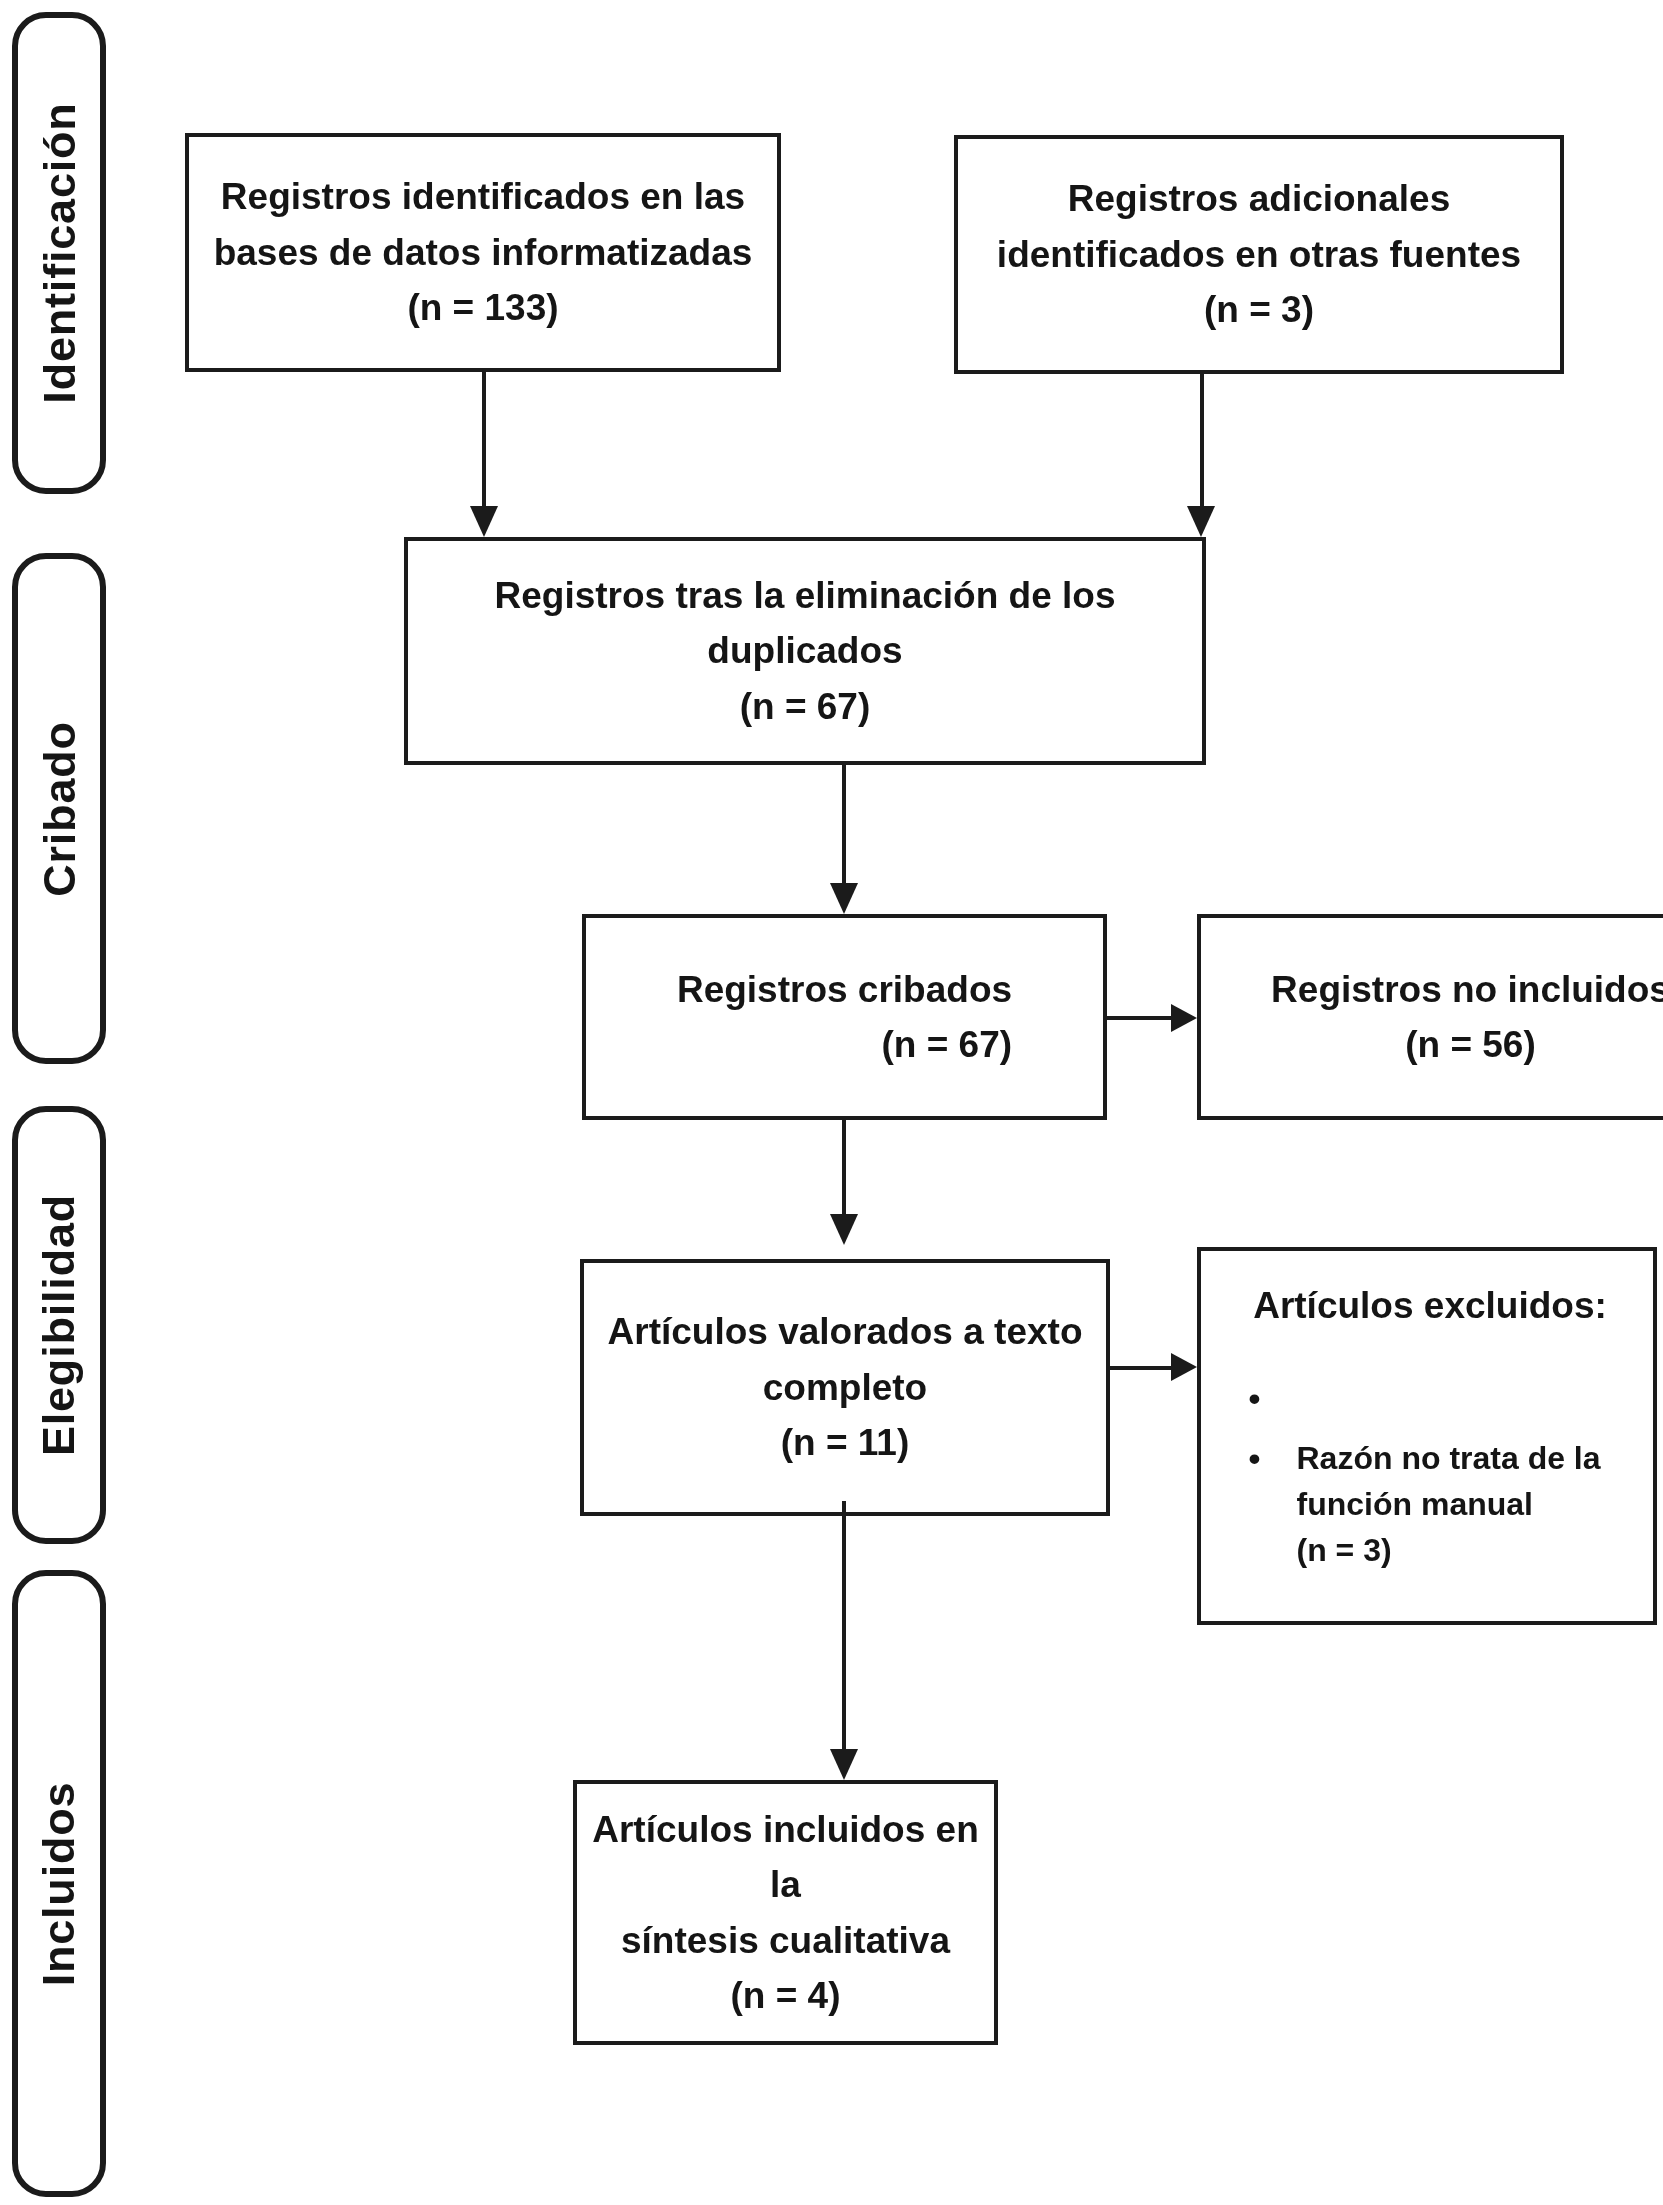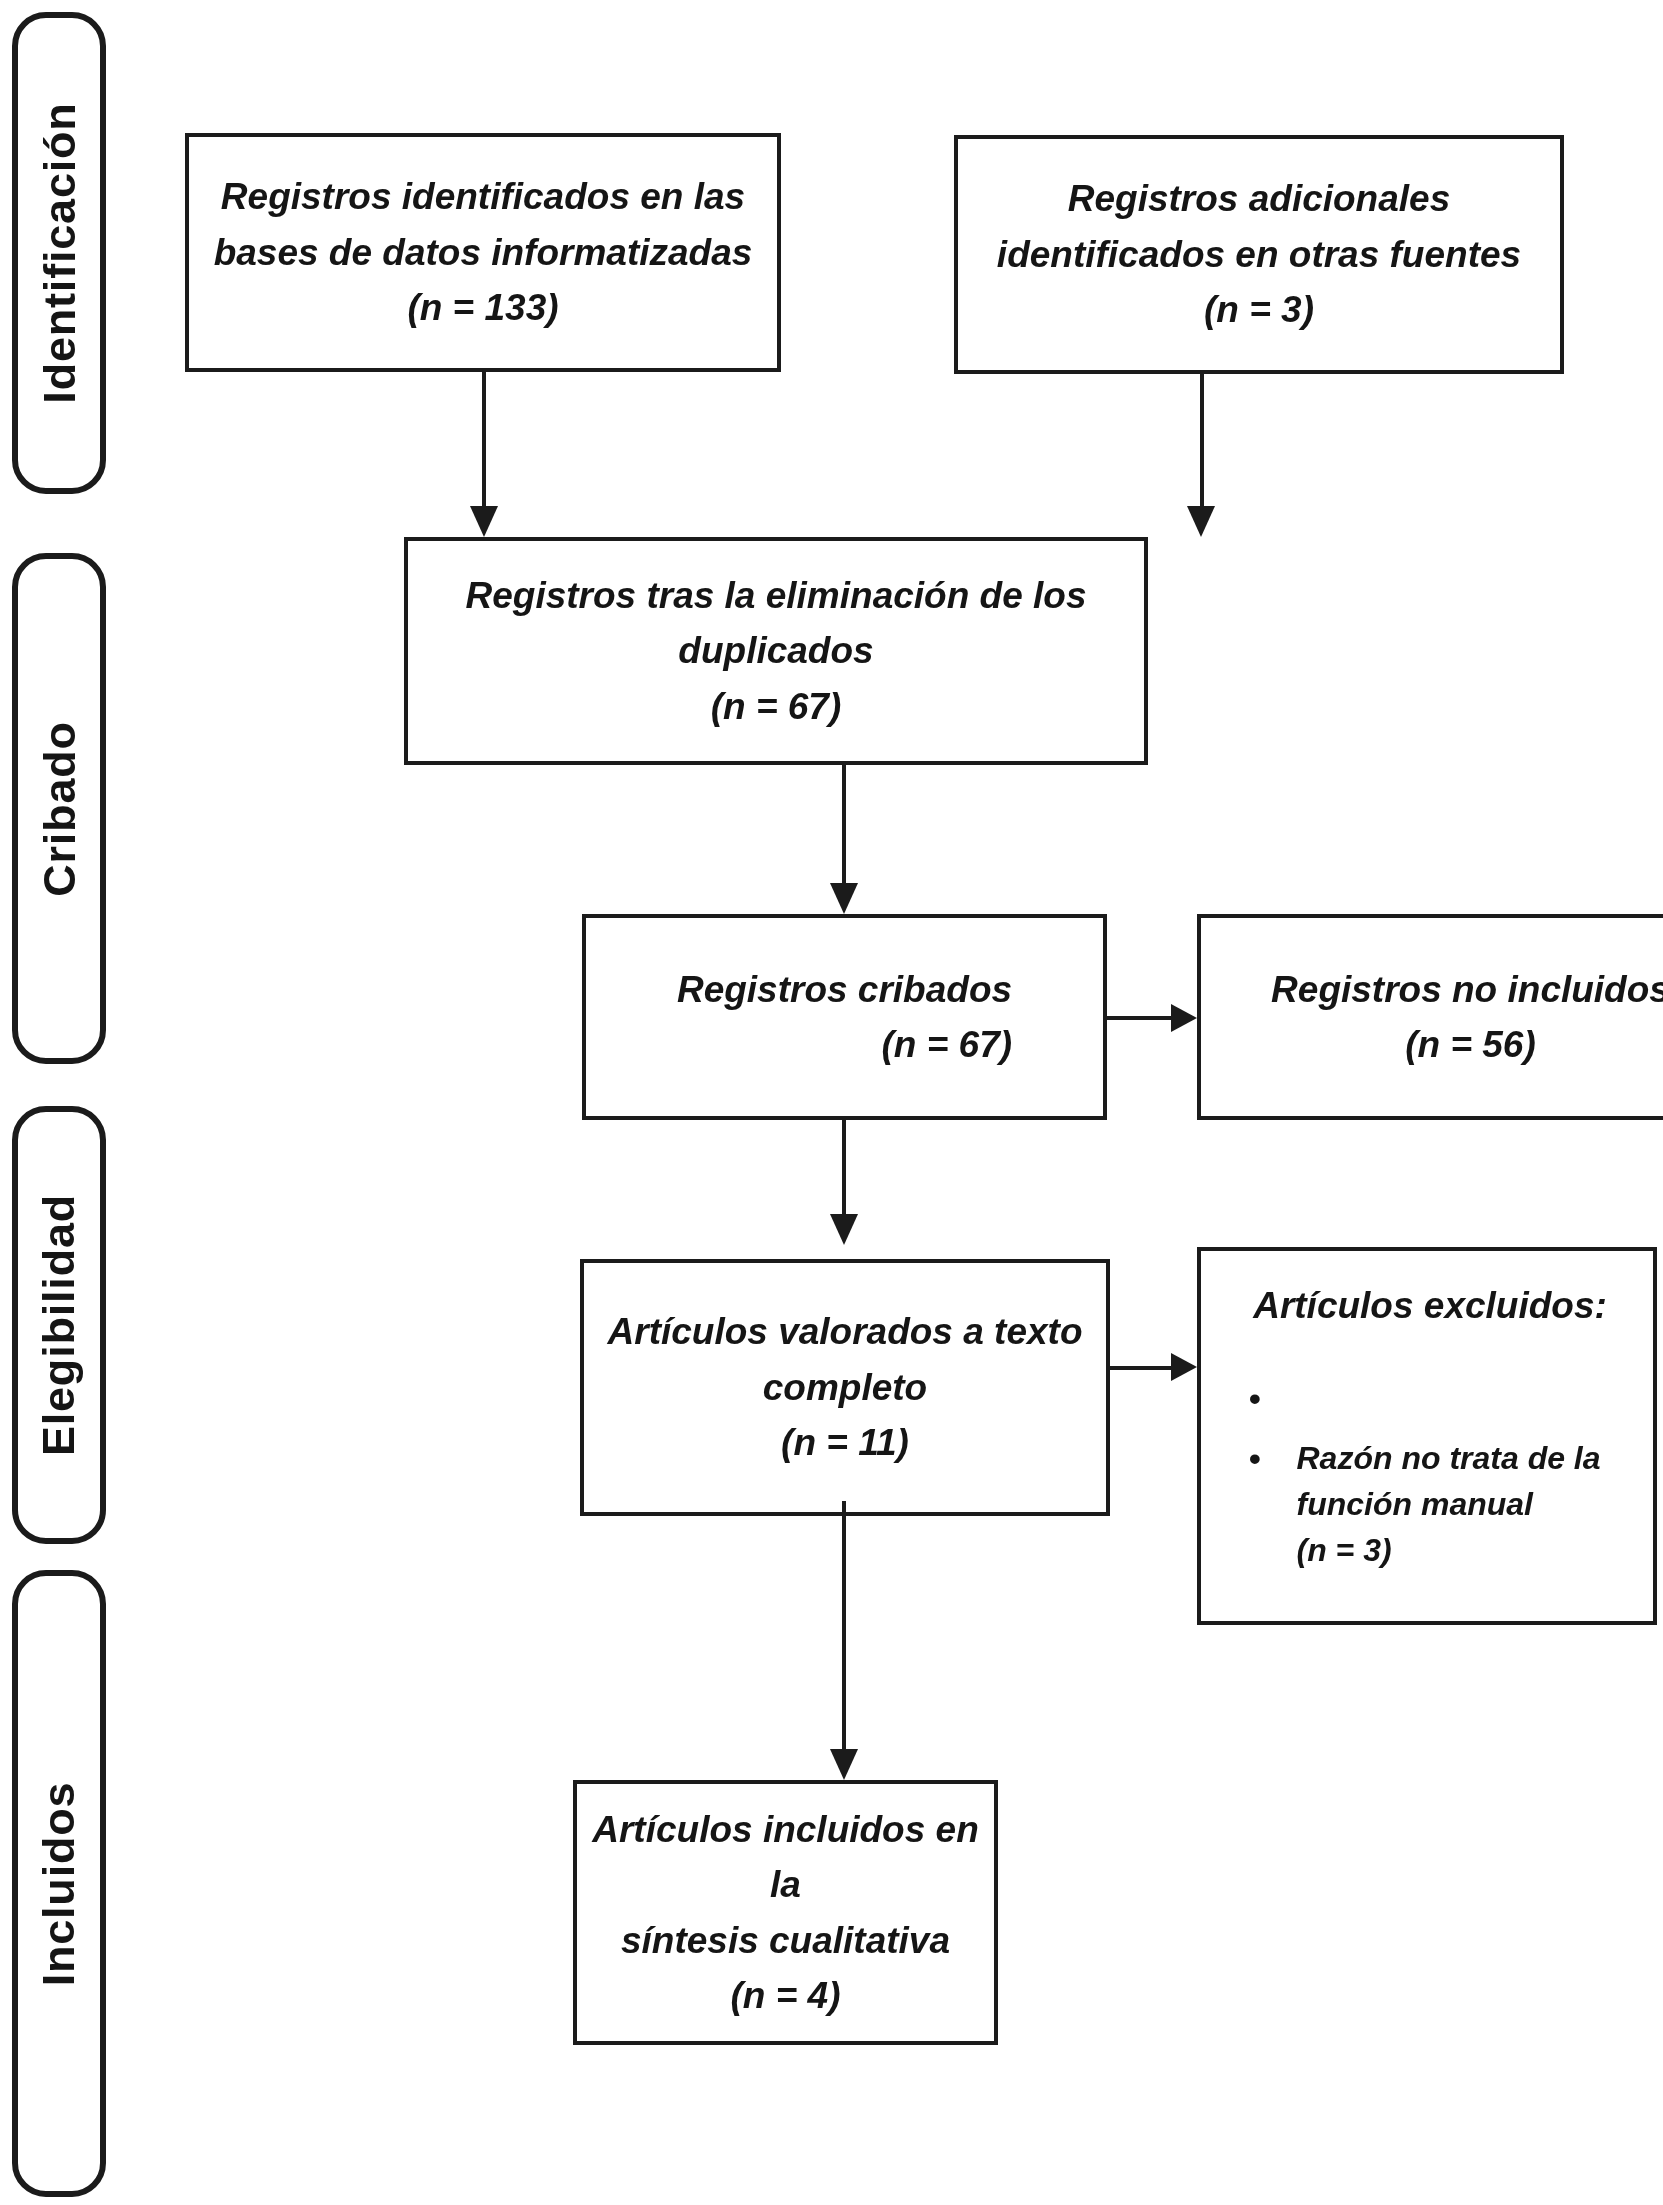--- a/index.html
+++ b/index.html
@@ -48,32 +48,31 @@
   
   .box{
     position:absolute;
     box-sizing:border-box;
     border:4.6px solid #1b1b1b;
     background:#ffffff;
     display:flex;
     align-items:center;
     justify-content:center;
     text-align:center;
-    font-style:italic;
   }
   .box-text{
     font-size:37px;
     font-weight:bold;
     line-height:1.5;
     white-space:pre-line;
     padding:0 7.7px;
   }
   #box-identified  { left:185px;  top:133px;  width:596px;  height:239px; }
   #box-other       { left:954px; top:135px;  width:610px;  height:239px; }
-  #box-dedup       { left:404px;  top:537px;  width:744px; height:228px; }
+  #box-dedup       { left:404px;  top:537px;  width:802px; height:228px; }
   #box-screened    { left:582px;  top:914px; width:525px;  height:206px;text-align:right; }
   #box-notincluded { left:1197px; top:914px; width:547px;  height:206px; }
   #box-fulltext    { left:580px;  top:1244px; width:530px;  height:257px;margin-top:15px; }
   #box-excluded    { left:1197px; top:1247px; width:460px;  height:378px;
                      flex-direction:column;
                      align-items:stretch;
                      justify-content:flex-start;
                      text-align:left;
                      padding:26px 20px 18.4px 26px;gap:16px; }
   #box-included    { left:573px;  top:1780px; width:425px;  height:265px; }

